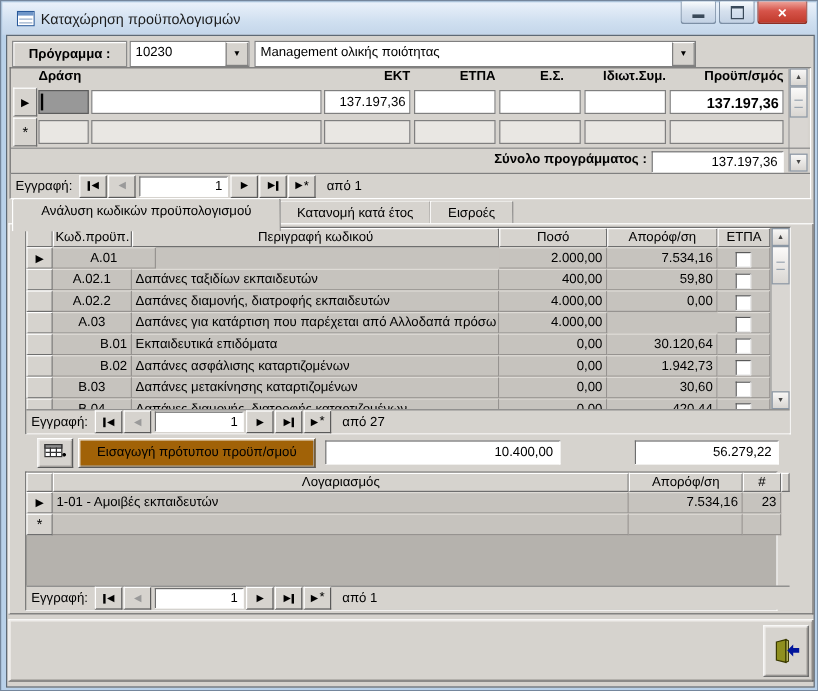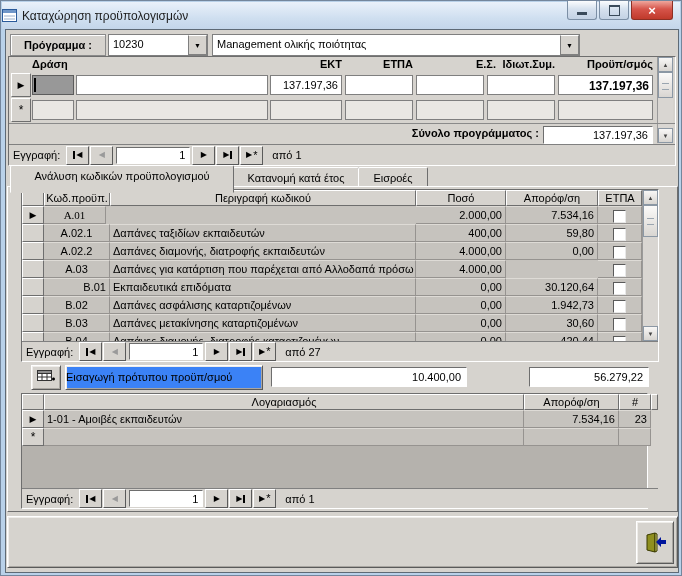--- a/index.html
+++ b/index.html
@@ -1,19 +1,19 @@
 <!DOCTYPE html>
 <html><head>
 <meta charset="utf-8">
 <style>
   html,body{margin:0;padding:0;}
   body{font-family:"Liberation Sans","DejaVu Sans",sans-serif;font-size:11px;color:#000;background:#fff;}
   .win{position:relative;width:682px;height:576px;background:#b9d1e9;border:1px solid #74869c;box-sizing:border-box;overflow:hidden;}
   .titlebar{position:absolute;left:1px;top:1px;width:678px;height:27px;
-    background:linear-gradient(#eaf1fa,#cfdff0 60%,#c4d6ea);display:flex;align-items:center;box-sizing:border-box;padding-left:0;}
+    background:linear-gradient(#eaf1fa,#cfdff0 60%,#c4d6ea);display:flex;align-items:center;box-sizing:border-box;padding-left:12px;}
   .title-text{font-size:12px;margin-left:5px;color:#1c1c1c;}
   .capbtns{position:absolute;right:8px;top:0;display:flex;gap:2px;}
   .capbtn{width:30px;height:19px;border:1px solid #7c8fa5;border-top:none;border-radius:0 0 3px 3px;
     background:linear-gradient(#fbfdfe,#d6e1ee 45%,#c3d2e4);display:flex;align-items:center;justify-content:center;box-sizing:border-box;}
   .capbtn.close{width:42px;background:linear-gradient(#efa79d,#d6544a 45%,#c03a2b);border-color:#8d2f24;
     color:#fff;font-weight:bold;font-size:13px;line-height:1;}
   .glyph-min{width:10px;height:3px;background:#3a4a5a;margin-top:7px;}
   .glyph-rest{width:9px;height:8px;border:1px solid #3a4a5a;border-top:2px solid #3a4a5a;background:transparent;}
   .client{position:absolute;left:4px;top:28px;width:674px;height:544px;background:#d6d3ce;border:1px solid #5e6a76;box-sizing:border-box;}
   .abs{position:absolute;box-sizing:border-box;}
@@ -87,21 +87,21 @@
       <div class="drop">
           <span>▼</span>
         </div>
     </div>
 
     <div class="abs sunken" style="left:2px;top:26px;width:668px;height:110px;background:#d6d3ce;">
 
       <div class="abs hlabel" style="left:23px;top:1px;width:190px;">Δράση</div>
       <div class="abs hlabel num" style="left:261px;top:1px;width:72px;">ΕΚΤ</div>
       <div class="abs hlabel num" style="left:336px;top:1px;width:68px;">ΕΤΠΑ</div>
-      <div class="abs hlabel num" style="left:419px;top:1px;width:68px;text-align:right;">Ε.Σ.</div>
+      <div class="abs hlabel num" style="left:393px;top:1px;width:68px;text-align:right;">Ε.Σ.</div>
       <div class="abs hlabel num" style="left:478px;top:1px;width:68px;">Ιδιωτ.Συμ.</div>
       <div class="abs hlabel num" style="left:549px;top:1px;width:95px;">Προϋπ/σμός</div>
 
       <div class="abs selcol" style="left:2px;top:16px;width:20px;height:24px;">
         <span>▶</span>
       </div>
       <div class="abs" style="left:23px;top:18px;width:42px;height:20px;background:#989898;border:1px solid #5c5c5c;">
         <span class="caret"></span>
       </div>
       <div class="abs field" style="left:67px;top:18px;width:192px;height:20px;"></div>
@@ -179,21 +179,21 @@
         <div class="abs hdrcell" style="left:0;top:0;width:22px;height:16px;"></div>
         <div class="abs hdrcell" style="left:22px;top:0;width:66px;height:16px;">Κωδ.προϋπ.</div>
         <div class="abs hdrcell" style="left:88px;top:0;width:306px;height:16px;">Περιγραφή κωδικού</div>
         <div class="abs hdrcell" style="left:394px;top:0;width:90px;height:16px;">Ποσό</div>
         <div class="abs hdrcell" style="left:484px;top:0;width:92px;height:16px;">Απορόφ/ση</div>
         <div class="abs hdrcell" style="left:576px;top:0;width:44px;height:16px;">ΕΤΠΑ</div>
 
         <div class="abs selcol" style="left:0;top:16px;width:22px;height:18px;">
             <span>▶</span>
           </div>
-        <div class="abs cell" style="left:22px;top:16px;width:62px;height:18px;text-align:center;font-family:Liberation Serif, serif;">A.01</div>
+        <div class="abs cell" style="left:22px;top:16px;width:86px;height:18px;text-align:center;">A.01</div>
         <div class="abs cell num" style="left:394px;top:16px;width:90px;height:18px;">2.000,00</div>
         <div class="abs cell num" style="left:484px;top:16px;width:92px;height:18px;">7.534,16</div>
         <div class="abs cell" style="left:576px;top:16px;width:44px;height:18px;">
             <div class="checkbox" style="margin:1px auto 0;"></div>
           </div>
 
         <div class="abs selcol" style="left:0;top:34px;width:22px;height:18px;"></div>
         <div class="abs cell" style="left:22px;top:34px;width:66px;height:18px;text-align:center;">A.02.1</div>
         <div class="abs cell" style="left:88px;top:34px;width:306px;height:18px;">Δαπάνες ταξιδίων εκπαιδευτών</div>
         <div class="abs cell num" style="left:394px;top:34px;width:90px;height:18px;">400,00</div>
@@ -222,21 +222,21 @@
         <div class="abs selcol" style="left:0;top:88px;width:22px;height:18px;"></div>
         <div class="abs cell" style="left:22px;top:88px;width:66px;height:18px;text-align:right;">B.01</div>
         <div class="abs cell" style="left:88px;top:88px;width:306px;height:18px;">Εκπαιδευτικά επιδόματα</div>
         <div class="abs cell num" style="left:394px;top:88px;width:90px;height:18px;">0,00</div>
         <div class="abs cell num" style="left:484px;top:88px;width:92px;height:18px;">30.120,64</div>
         <div class="abs cell" style="left:576px;top:88px;width:44px;height:18px;">
             <div class="checkbox" style="margin:1px auto 0;"></div>
           </div>
 
         <div class="abs selcol" style="left:0;top:106px;width:22px;height:18px;"></div>
-        <div class="abs cell" style="left:22px;top:106px;width:66px;height:18px;text-align:center;">B.02</div>
+        <div class="abs cell" style="left:22px;top:106px;width:66px;height:18px;text-align:right;">B.02</div>
         <div class="abs cell" style="left:88px;top:106px;width:306px;height:18px;">Δαπάνες ασφάλισης καταρτιζομένων</div>
         <div class="abs cell num" style="left:394px;top:106px;width:90px;height:18px;">0,00</div>
         <div class="abs cell num" style="left:484px;top:106px;width:92px;height:18px;">1.942,73</div>
         <div class="abs cell" style="left:576px;top:106px;width:44px;height:18px;">
             <div class="checkbox" style="margin:1px auto 0;"></div>
           </div>
 
         <div class="abs selcol" style="left:0;top:124px;width:22px;height:18px;"></div>
         <div class="abs cell" style="left:22px;top:124px;width:66px;height:18px;text-align:center;">B.03</div>
         <div class="abs cell" style="left:88px;top:124px;width:306px;height:18px;">Δαπάνες μετακίνησης καταρτιζομένων</div>
@@ -295,21 +295,21 @@
       <div class="abs raised2" style="left:23px;top:178px;width:30px;height:25px;background:#d6d3ce;display:flex;align-items:center;justify-content:center;">
         <svg width="20" height="17">
           <rect x="1.5" y="1.5" width="14" height="10" fill="#fff" stroke="#333"></rect>
           <rect x="1.5" y="1.5" width="14" height="3" fill="#8c8c8c" stroke="#333"></rect>
           <line x1="6" y1="4" x2="6" y2="11" stroke="#333"></line>
           <line x1="11" y1="4" x2="11" y2="11" stroke="#333"></line>
           <line x1="2" y1="8" x2="15" y2="8" stroke="#333"></line>
           <path d="M16 10 h3 M17.5 8.5 v3" stroke="#000" stroke-width="1.6"></path>
         </svg>
       </div>
-      <div class="abs raised2" style="left:57px;top:178px;width:198px;height:25px;background:#3b82f6;text-align:left;padding-top:5px;">
+      <div class="abs raised2" style="left:57px;top:178px;width:198px;height:25px;background:#a16207;text-align:center;padding-top:5px;">
         <span>Εισαγωγή πρότυπου προϋπ/σμού</span>
       </div>
       <div class="abs sunken num" style="left:263px;top:180px;width:196px;height:20px;background:#fff;padding:3px 5px 0 0;">10.400,00</div>
       <div class="abs sunken num" style="left:521px;top:180px;width:120px;height:20px;background:#fff;padding:3px 5px 0 0;">56.279,22</div>
 
       <div class="abs sunken" style="left:13px;top:206px;width:627px;height:116px;background:#b5b2ad;">
         <div class="abs hdrcell" style="left:0;top:0;width:22px;height:16px;"></div>
         <div class="abs hdrcell" style="left:22px;top:0;width:480px;height:16px;">Λογαριασμός</div>
         <div class="abs hdrcell" style="left:502px;top:0;width:95px;height:16px;">Απορόφ/ση</div>
         <div class="abs hdrcell" style="left:597px;top:0;width:32px;height:16px;">#</div>

